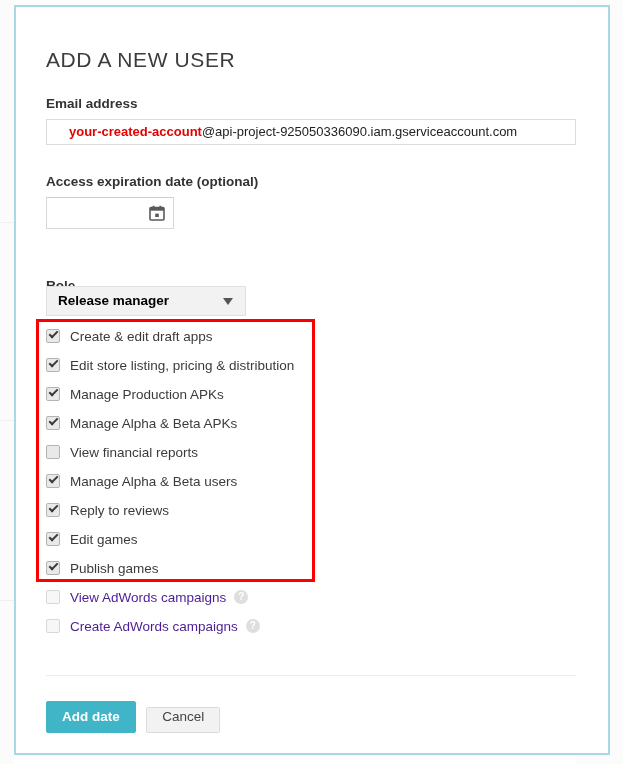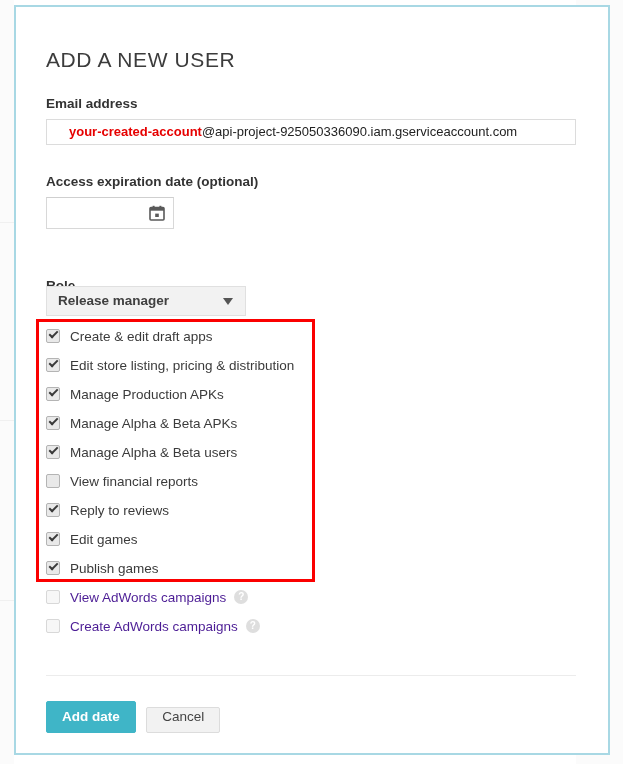--- a/index.html
+++ b/index.html
@@ -123,21 +123,21 @@
     background: #f2f2f2;
     border: 1px solid #e0e0e0;
     box-sizing: border-box;
   }
   .select-value {
     position: absolute;
     left: 11px;
     top: 6px;
     font-size: 13.5px;
     font-weight: bold;
-    color: #404040;
+    color: #000000;
   }
   .select-arrow {
     position: absolute;
     right: 12px;
     top: 11px;
     width: 0; height: 0;
     border-left: 5px solid transparent;
     border-right: 5px solid transparent;
     border-top: 7px solid #555555;
   }
@@ -300,26 +300,26 @@
           </div>
           <div class="perm-row">
             <span class="cb checked"></span>
             <span class="perm-label">Manage Production APKs</span>
           </div>
           <div class="perm-row">
             <span class="cb checked"></span>
             <span class="perm-label">Manage Alpha &amp; Beta APKs</span>
           </div>
           <div class="perm-row">
-            <span class="cb checked"></span>
-            <span class="perm-label">Manage Alpha &amp; Beta users</span>
-          </div>
-          <div class="perm-row">
             <span class="cb"></span>
             <span class="perm-label">View financial reports</span>
+          </div>
+          <div class="perm-row">
+            <span class="cb checked"></span>
+            <span class="perm-label">Manage Alpha &amp; Beta users</span>
           </div>
           <div class="perm-row">
             <span class="cb checked"></span>
             <span class="perm-label">Reply to reviews</span>
           </div>
           <div class="perm-row">
             <span class="cb checked"></span>
             <span class="perm-label">Edit games</span>
           </div>
           <div class="perm-row">

